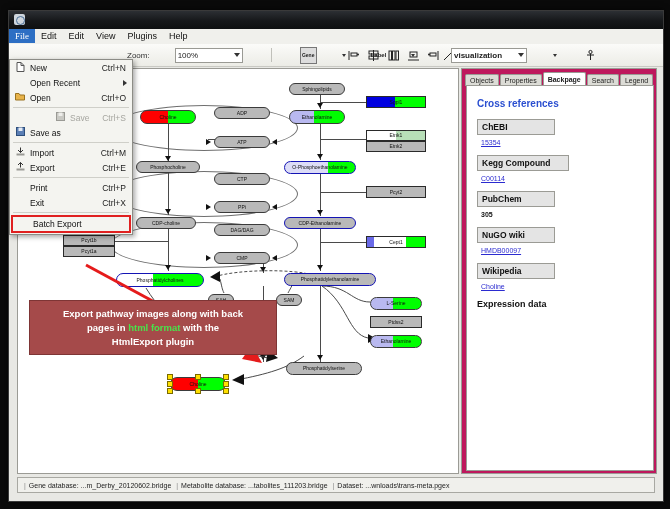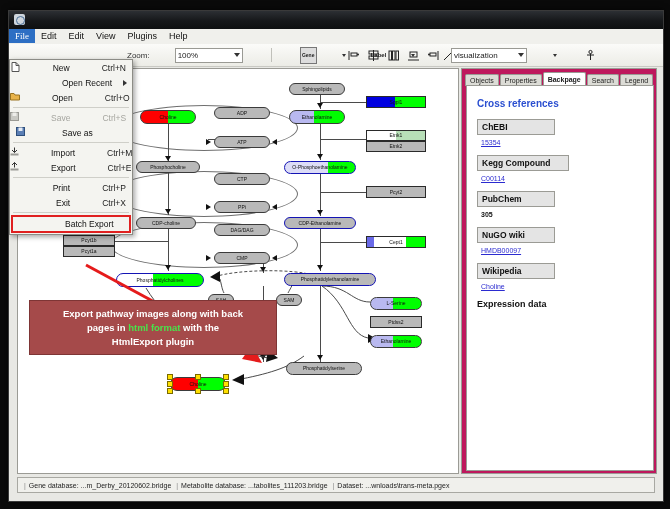--- a/index.html
+++ b/index.html
@@ -43,25 +43,25 @@
        border-left:3px solid transparent;border-right:3px solid transparent;
        border-top:4px solid #333;}
   .sep{width:1px;height:14px;background:#c0c0ba;margin:0 3px;}
   .mini-arw{width:0;height:0;border-left:2.5px solid transparent;
        border-right:2.5px solid transparent;border-top:3.5px solid #333;}
 
   
   #filemenu{position:absolute;left:0px;top:48px;width:122px;
             background:#f4f4f0;border:1px solid #8c8c86;z-index:60;
             box-shadow:2px 2px 5px rgba(0,0,0,.35);font-size:8.5px;}
-  #filemenu .row{height:15px;display:flex;align-items:center;position:relative;color:#111;gap:32px;}
+  #filemenu .row{height:15px;display:flex;align-items:center;position:relative;color:#111;}
   #filemenu .row .ic{width:20px;text-align:center;font-size:9px;}
   #filemenu .row .lab{flex:1;}
   #filemenu .row .acc{padding-right:6px;color:#222;}
-  #filemenu .row.dis{color:#a6a6a0;}
+  #filemenu .row.dis{color:#a6a6a0;padding-left:40px;}
   #filemenu .row.dis .acc{color:#a6a6a0;}
   #filemenu .divider{height:1px;background:#cfcfc9;margin:2px 3px;}
   #filemenu .row.highlight{border:2px solid #e02020;height:14px;margin:1px;}
   #filemenu .row .sub{position:absolute;right:5px;width:0;height:0;
        border-top:3px solid transparent;border-bottom:3px solid transparent;
        border-left:4px solid #333;}
 
   
   #canvaswrap{position:absolute;left:8px;top:57px;width:440px;height:404px;
               background:#fff;border:1px solid #9b9b95;overflow:hidden;}
@@ -168,21 +168,21 @@
       </div>
       <span class="mini-arw"></span>
       <div class="tbtn">
         <svg width="13" height="13" viewBox="0 0 13 13">
               <circle cx="6.5" cy="3" r="1.6" stroke="#222" fill="none"></circle>
               <line x1="6.5" y1="4.6" x2="6.5" y2="11" stroke="#222"></line>
               <line x1="3" y1="6" x2="10" y2="6" stroke="#222"></line>
             </svg>
       </div>
     </div>
-    <div class="tbgroup" style="left:336px;">
+    <div class="tbgroup" style="left:336px;font-weight:bold;">
       <div class="tbtn">
         <svg width="13" height="13" viewBox="0 0 13 13">
               <line x1="2" y1="2" x2="2" y2="11" stroke="#222"></line>
               <rect x="4" y="4" width="6" height="3" stroke="#222" fill="none"></rect>
               <circle cx="11" cy="5.5" r="1" fill="#222"></circle>
             </svg>
       </div>
       <div class="tbtn">
         <svg width="13" height="13" viewBox="0 0 13 13">
               <rect x="2" y="2" width="9" height="3" stroke="#222" fill="none"></rect>

